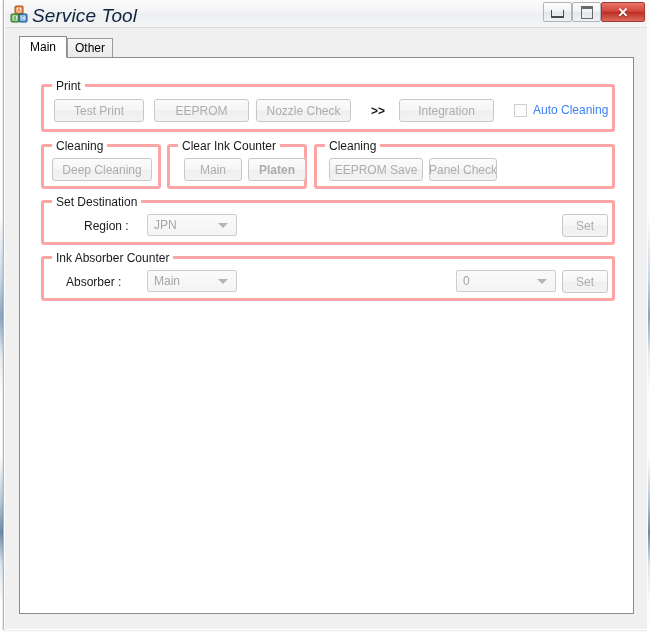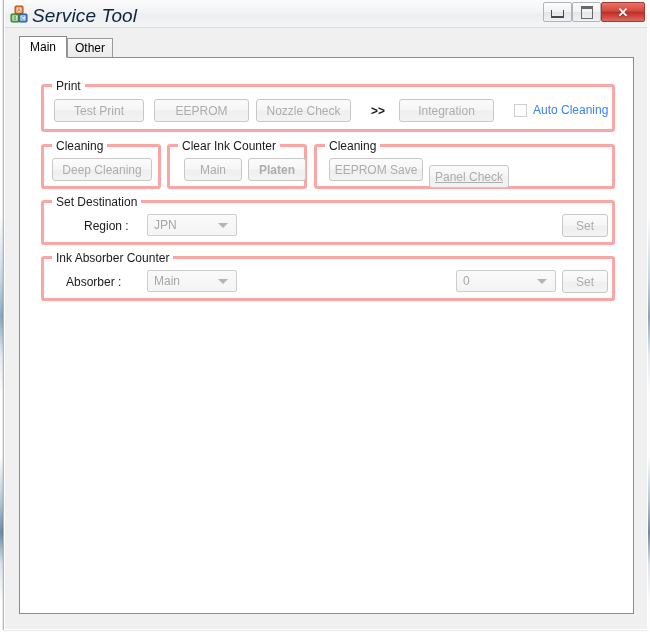--- a/index.html
+++ b/index.html
@@ -222,21 +222,21 @@
     border: 1px solid #cfcfcf;
     background: #fdfdfd;
     margin-right: 6px;
   }
   #chk-label { font-size: 12px; color: #3b82f6; white-space: nowrap; }
 
   #b-deepclean   { left: 8px;  top: 11px; width: 100px; }
   #b-ci-main     { left: 14px; top: 11px; width: 58px; }
   #b-ci-platen   { left: 78px; top: 11px; width: 58px; font-weight: bold; }
   #b-eesave      { left: 12px; top: 11px; width: 94px; }
-  #b-panelcheck  { left: 112px; top: 18px; width: 80px; text-decoration: underline; }
+  #b-panelcheck  { left: 112px; top: 11px; width: 68px; }
 
   .set-btn { width: 46px; top: 11px; left: 518px; }
 
   
   .flabel {
     position: absolute;
     font-size: 12px;
     color: #1a1a1a;
     white-space: nowrap;
     height: 23px;

